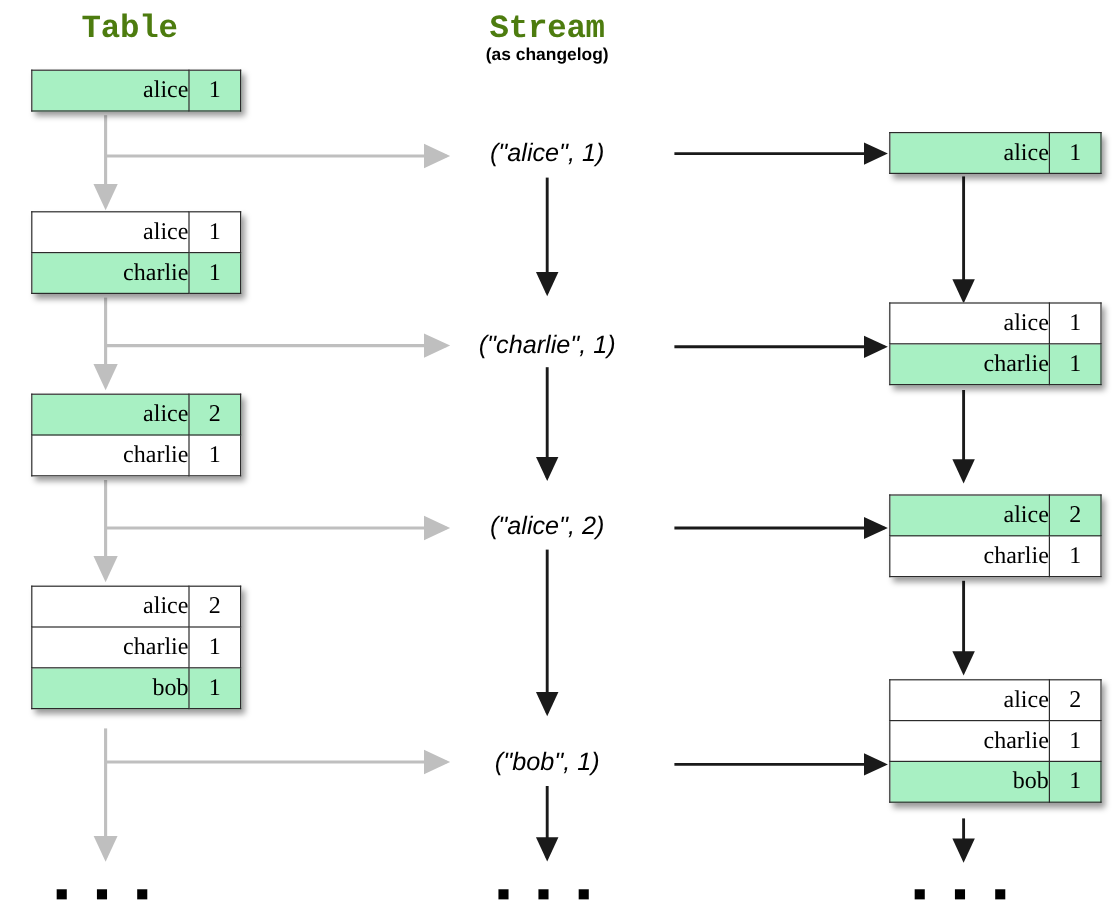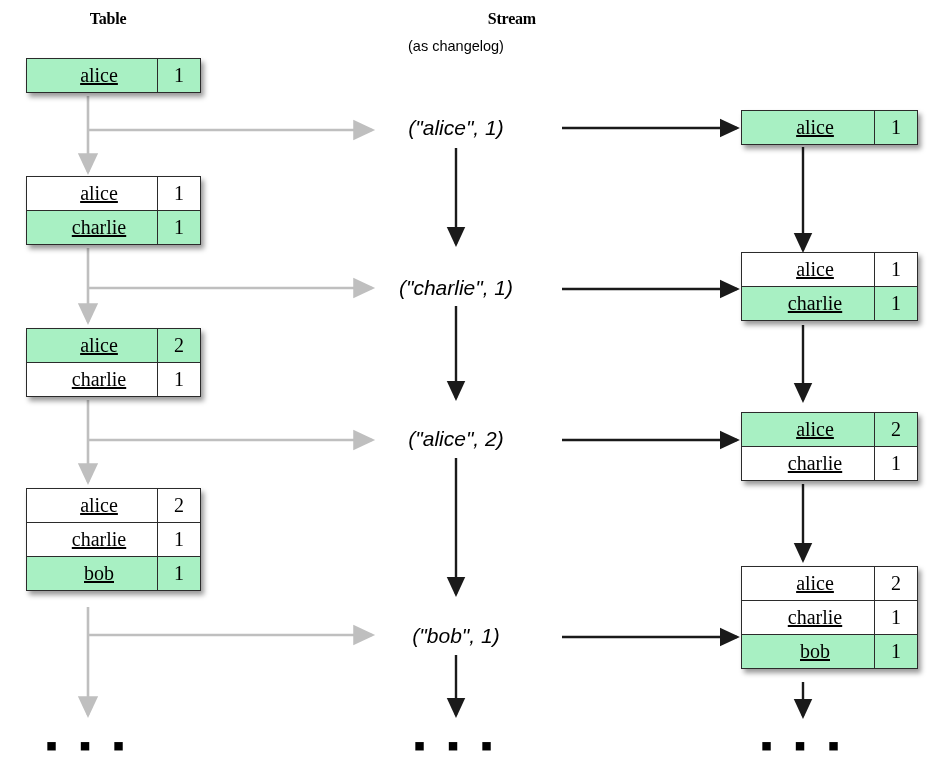--- a/index.html
+++ b/index.html
@@ -18,32 +18,32 @@
   #diagram {
     position: absolute;
     left: 0; top: 0;
     width: 927px;
     height: 770px;
   }
 
   
   .col-heading {
     position: absolute;
-    font-family: Liberation Serif, serif;
+    font-family: Liberation Mono, monospace;
     font-weight: bold;
-    font-size: 16px;
-    color: #000000;
+    font-size: 27px;
+    color: #4d7c0f;
     text-align: center;
     white-space: nowrap;
     letter-spacing: -0.2px;
   }
   .col-subheading {
     position: absolute;
     font-family: "Liberation Sans", sans-serif;
-    font-weight: normal;
+    font-weight: bold;
     font-size: 14.5px;
     color: #000000;
     text-align: center;
     white-space: nowrap;
   }
 
   
   .kv-table {
     position: absolute;
     border-collapse: collapse;
@@ -60,22 +60,21 @@
     color: #000000;
     padding: 0;
     height: 33px;
     line-height: 33px;
     background: #ffffff;
     vertical-align: middle;
   }
   .kv-table td.k {
     width: 116px;
     padding-left: 14px;
-    text-align: center;
-    text-decoration: underline;
+    text-align: right;
   }
   .kv-table td.v {
     width: 42px;
     text-align: center;
   }
   .kv-table tr.hl td {
     background: #a8f0c3;
   }
 
   
@@ -160,21 +159,21 @@
     <g>
       <line x1="803" y1="147" x2="803" y2="250" stroke="#1a1a1a" stroke-width="2.4" marker-end="url(#blackHead)"></line>
       <line x1="803" y1="325" x2="803" y2="400" stroke="#1a1a1a" stroke-width="2.4" marker-end="url(#blackHead)"></line>
       <line x1="803" y1="484" x2="803" y2="560" stroke="#1a1a1a" stroke-width="2.4" marker-end="url(#blackHead)"></line>
       <line x1="803" y1="682" x2="803" y2="716" stroke="#1a1a1a" stroke-width="2.4" marker-end="url(#blackHead)"></line>
     </g>
   </svg>
 
   <div class="col-heading" style="left:28px; top:10px; width:160px;">Table</div>
 
-  <div class="col-heading" style="left:376px; top:10px; width:160px;text-align:right;">Stream</div>
+  <div class="col-heading" style="left:376px; top:10px; width:160px;">Stream</div>
   <div class="col-subheading" style="left:376px; top:38px; width:160px;">(as changelog)</div>
 
 
   <table class="kv-table" style="left:26px; top:58px;">
     <tbody>
       <tr class="hl">
         <td class="k">alice</td>
         <td class="v">1</td>
       </tr>
     </tbody>

